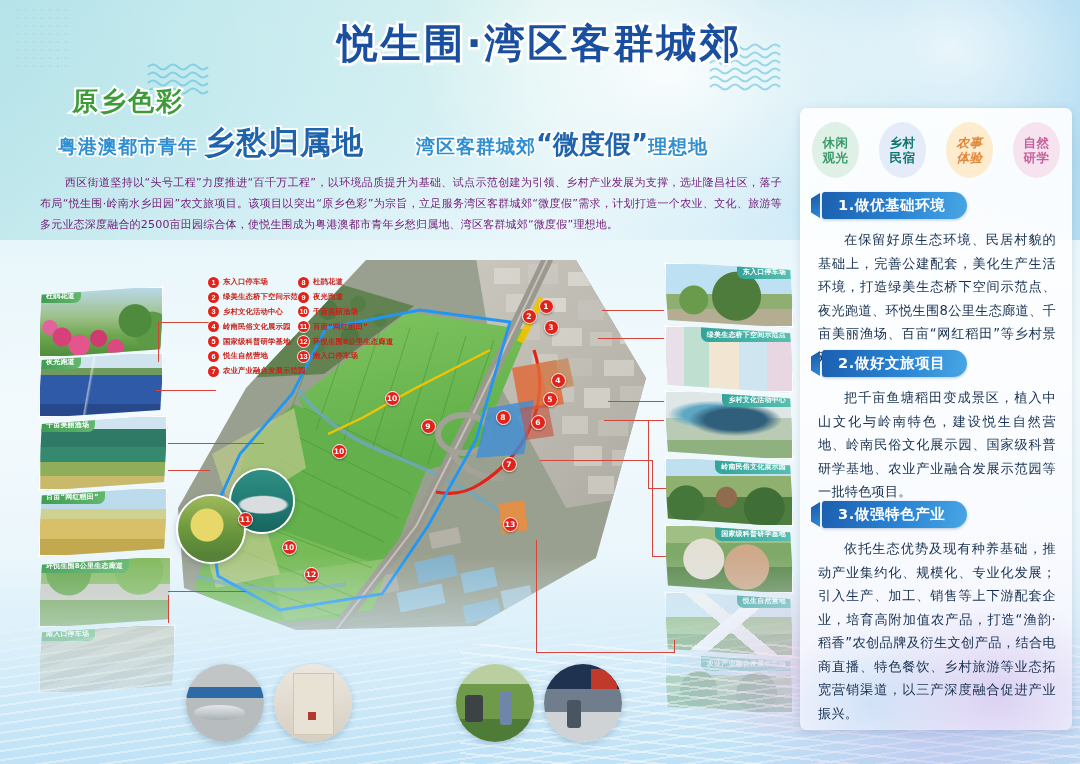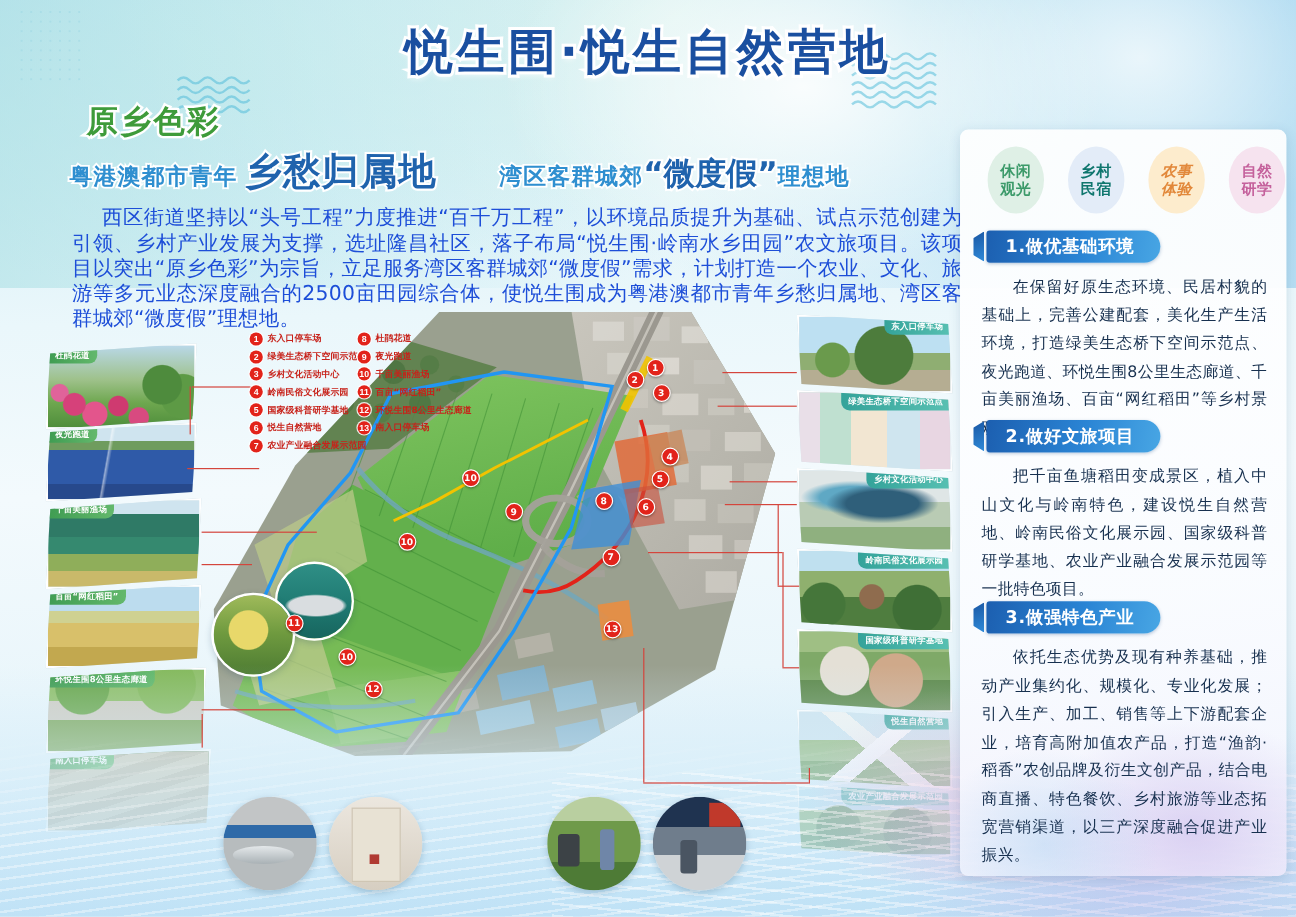--- a/index.html
+++ b/index.html
@@ -85,24 +85,23 @@
   .sub-b .s3{font-size:19px;font-weight:bold;color:#2f8fd0;letter-spacing:1px;margin-left:10px;
     -webkit-text-stroke:3px #fff;paint-order:stroke fill;padding-left:36px;}
   .sub-b .s4{font-size:26px;font-weight:bold;color:#1f63ad;
     -webkit-text-stroke:3.5px #fff;paint-order:stroke fill;}
   .sub-b .s5{font-size:19px;font-weight:bold;color:#2f8fd0;letter-spacing:1px;
     -webkit-text-stroke:3px #fff;paint-order:stroke fill;}
 
   
   .intro{
     position:absolute;left:40px;top:172px;width:742px;
-    font-size:17px;line-height:21px;color:#1d4ed8;text-align:justify;
+    font-size:11px;line-height:21px;color:#701a75;text-align:justify;
     text-indent:25px;letter-spacing:.2px;
     font-family:"DejaVu Sans","Liberation Sans",sans-serif;
-    margin-left:20px;
   }
 
   
   .map-area{position:absolute;left:176px;top:258px;width:510px;height:400px;}
   .map-area svg{display:block;}
 
   
   .legend{position:absolute;left:208px;top:275px;width:200px;height:112px;z-index:6;}
   .lg-col{position:absolute;top:0;}
   .lg-col.c1{left:0;}
@@ -171,21 +170,21 @@
     border-radius:7px;box-shadow:0 2px 10px rgba(40,90,130,.16);overflow:hidden;
   }
   .rpanel .rp-glow{
     position:absolute;right:-40px;bottom:-50px;width:260px;height:190px;
     background:radial-gradient(ellipse at 55% 55%, rgba(196,176,232,.5) 0%, rgba(196,176,232,0) 65%);
   }
   .rpanel .rp-glow2{
     position:absolute;left:-30px;bottom:-30px;width:200px;height:140px;
     background:radial-gradient(ellipse at 50% 60%, rgba(168,206,240,.45) 0%, rgba(168,206,240,0) 68%);
   }
-  .tags{position:absolute;left:23px;top:14px;width:248px;display:flex;justify-content:center;gap:20px;}
+  .tags{position:absolute;left:12px;top:14px;width:248px;display:flex;justify-content:center;gap:20px;}
   .tag{
     width:56px;height:56px;border-radius:50%;
     display:flex;flex-direction:column;align-items:center;justify-content:center;
     font-size:12.5px;font-weight:bold;line-height:1.22;letter-spacing:.5px;
     font-family:"DejaVu Sans","Liberation Sans",sans-serif;
   }
   .sec{position:absolute;left:0;width:272px;}
   .sec-hd{
     position:relative;display:inline-block;margin-left:22px;
     padding:4px 22px 4px 16px;
@@ -234,21 +233,21 @@
         <path d="M2 13 q5 -5 10 0 t10 0 t10 0 t10 0 t10 0 t10 0 t10 0"></path>
         <path d="M2 21 q5 -5 10 0 t10 0 t10 0 t10 0 t10 0 t10 0 t10 0"></path>
         <path d="M2 29 q5 -5 10 0 t10 0 t10 0 t10 0 t10 0 t10 0 t10 0"></path>
         <path d="M2 37 q5 -5 10 0 t10 0 t10 0 t10 0 t10 0 t10 0 t10 0"></path>
         <path d="M2 45 q5 -5 10 0 t10 0 t10 0 t10 0 t10 0 t10 0 t10 0"></path>
       </g>
     </svg>
   </div>
 
   <div class="title-wrap">
-    <span class="main-title">悦生围·悦生自然营地</span>
+    <span class="main-title">悦生围·湾区客群城郊</span>
   </div>
 
   <div class="sub-a">原乡色彩</div>
 
   <div class="sub-b">
     <span class="s1">粤港澳都市青年</span><span class="s2">乡愁归属地</span><span class="s3">湾区客群城郊</span><span class="s4">“微度假”</span><span class="s5">理想地</span>
   </div>
 
   <div class="intro">西区街道坚持以“头号工程”力度推进“百千万工程”，以环境品质提升为基础、试点示范创建为引领、乡村产业发展为支撑，选址隆昌社区，落子布局“悦生围·岭南水乡田园”农文旅项目。该项目以突出“原乡色彩”为宗旨，立足服务湾区客群城郊“微度假”需求，计划打造一个农业、文化、旅游等多元业态深度融合的2500亩田园综合体，使悦生围成为粤港澳都市青年乡愁归属地、湾区客群城郊“微度假”理想地。</div>
 

